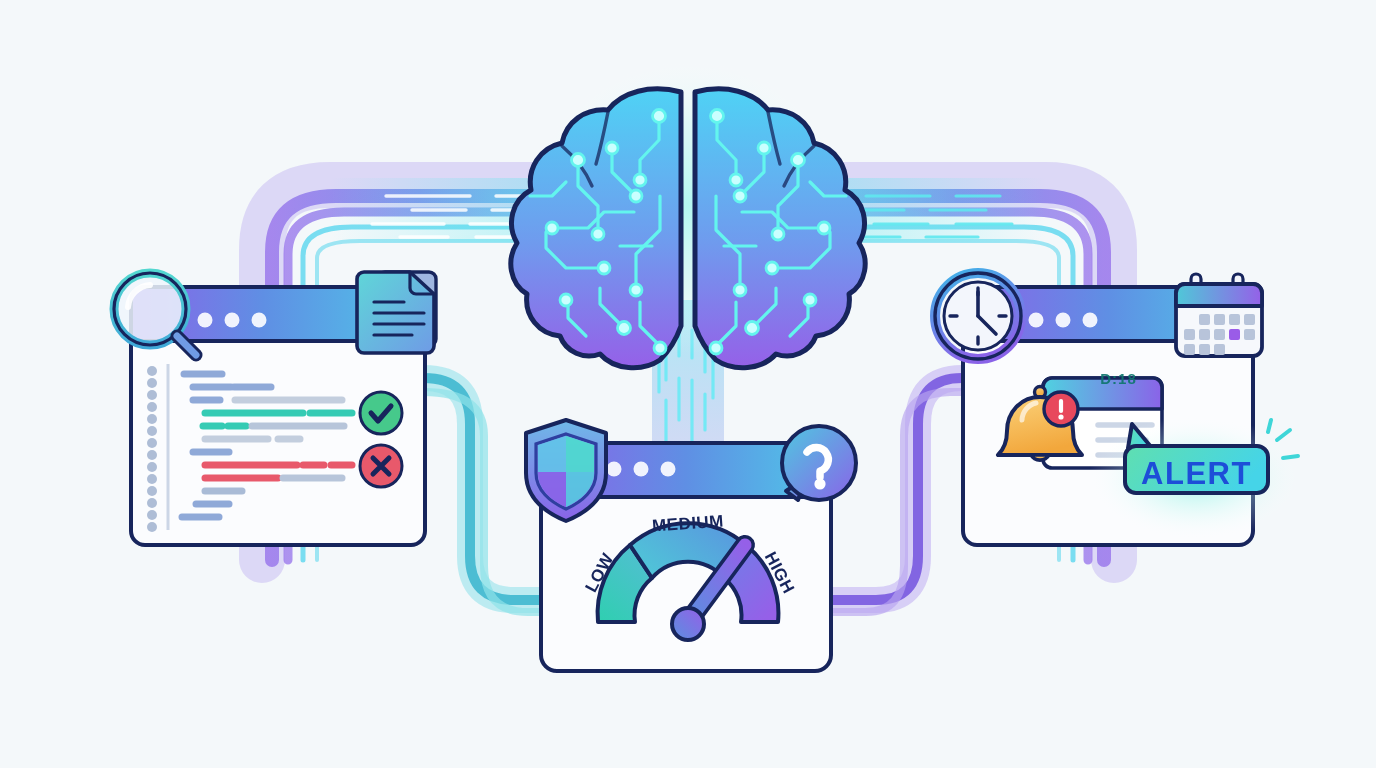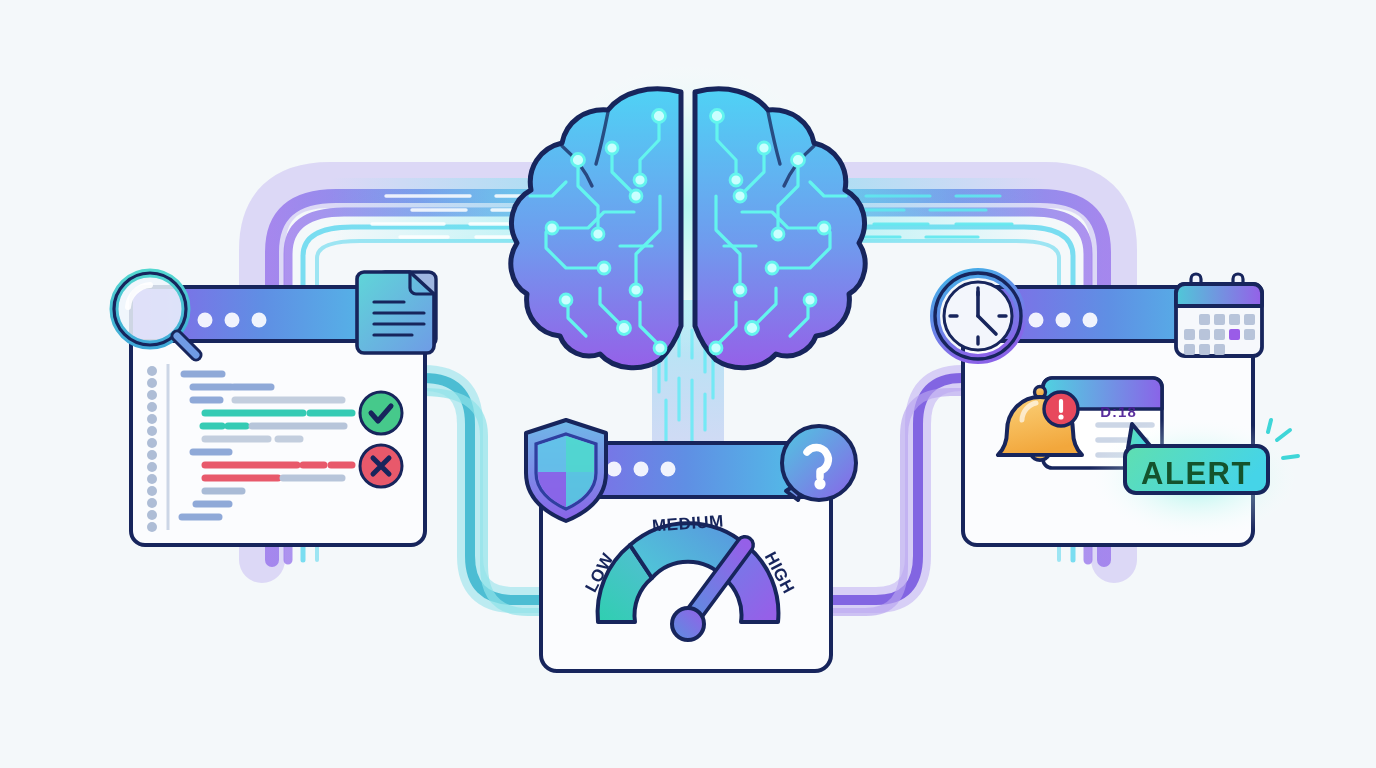--- a/index.html
+++ b/index.html
@@ -469,17 +469,17 @@
       <line x1="1283" y1="458" x2="1298" y2="456"></line>
       <line x1="1268" y1="432" x2="1271" y2="420"></line>
     </g>
   </g>
 </svg>
 
 <div class="lbl" style="left:575px;top:563px;width:50px;text-align:center;transform:rotate(-62deg);font-size:17px;font-weight:bold;letter-spacing:.5px;color:#17255c;">LOW</div>
 <div class="lbl" style="left:640px;top:514px;width:96px;text-align:center;transform:rotate(-4deg);font-size:17px;font-weight:bold;letter-spacing:.5px;color:#17255c;">MEDIUM</div>
 <div class="lbl" style="left:752px;top:563px;width:54px;text-align:center;transform:rotate(62deg);font-size:17px;font-weight:bold;letter-spacing:.5px;color:#17255c;">HIGH</div>
 
-<div class="lbl" style="left:1125px;top:456px;width:143px;text-align:center;font-size:31px;font-weight:bold;letter-spacing:1.5px;color:#14532d;">ALERT</div>
-
-<div class="lbl" style="left:1043px;top:403px;width:119px;text-align:center;font-size:15px;font-weight:bold;letter-spacing:1px;color:#4c1d95;opacity:.92;padding-left:16px;">D:18</div>
+<div class="lbl" style="left:1125px;top:456px;width:143px;text-align:center;font-size:31px;font-weight:bold;letter-spacing:1.5px;color:#1d4ed8;">ALERT</div>
+
+<div class="lbl" style="left:1043px;top:370px;width:119px;text-align:center;font-size:15px;font-weight:bold;letter-spacing:1px;color:#0f766e;opacity:.92;padding-left:16px;">D:18</div>
 
 </div>
 
 </body></html>

